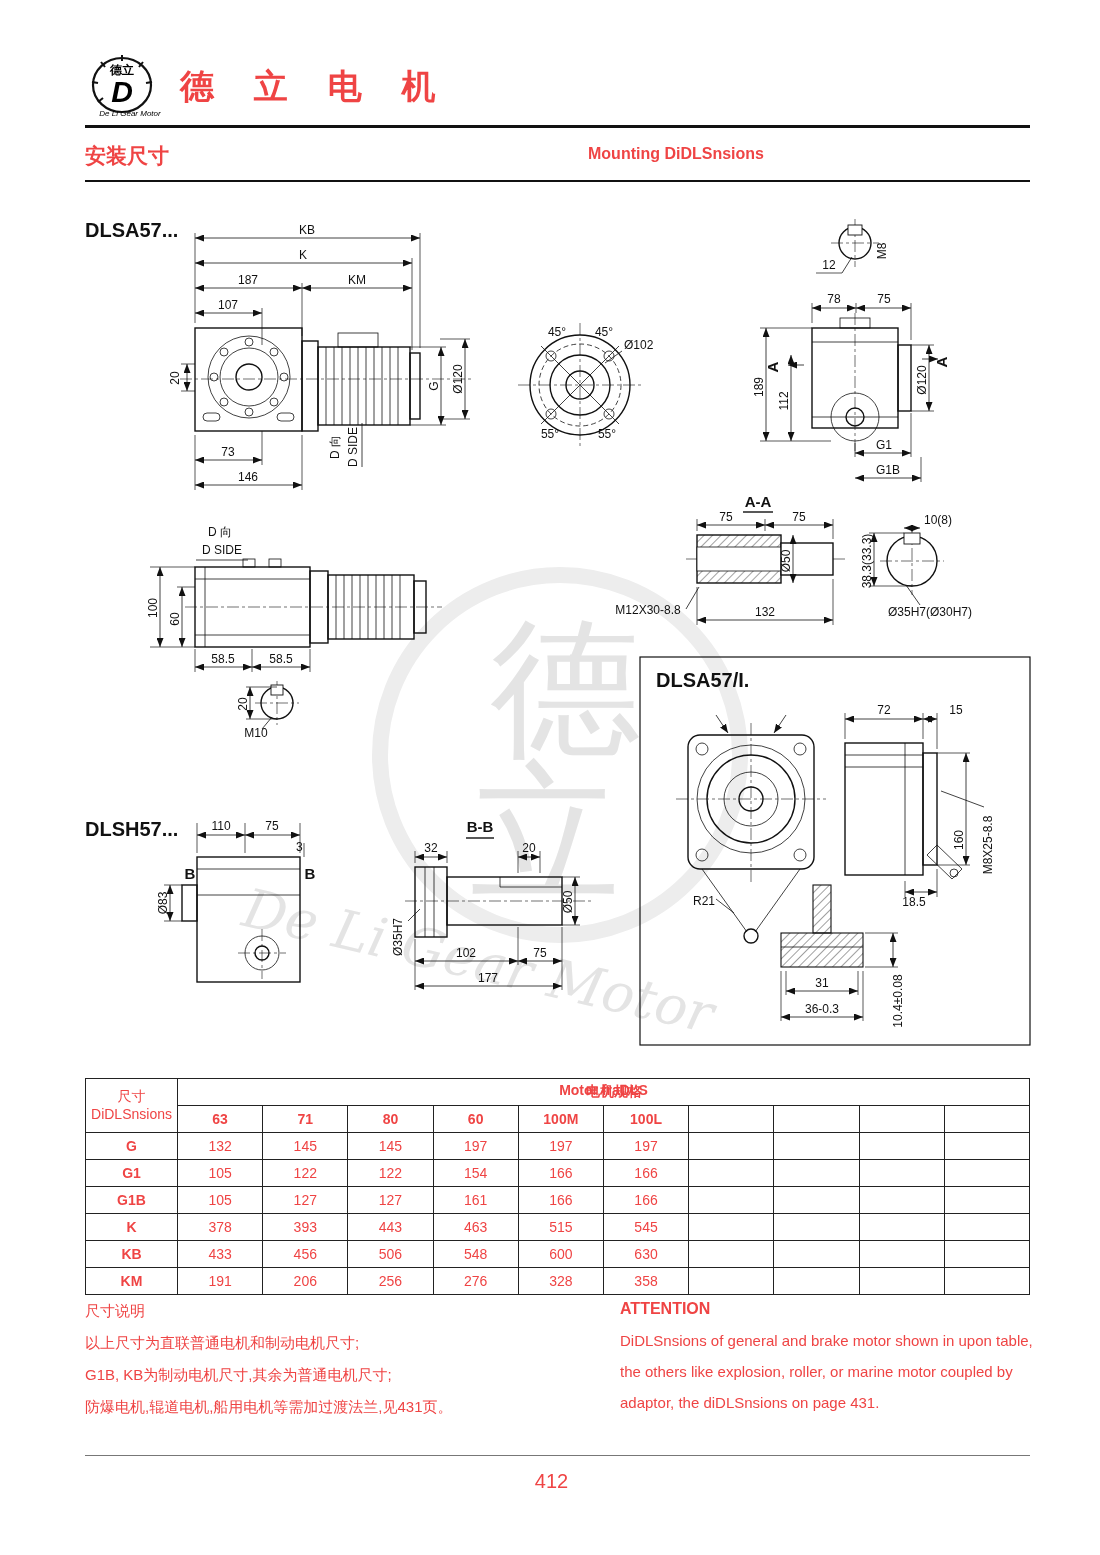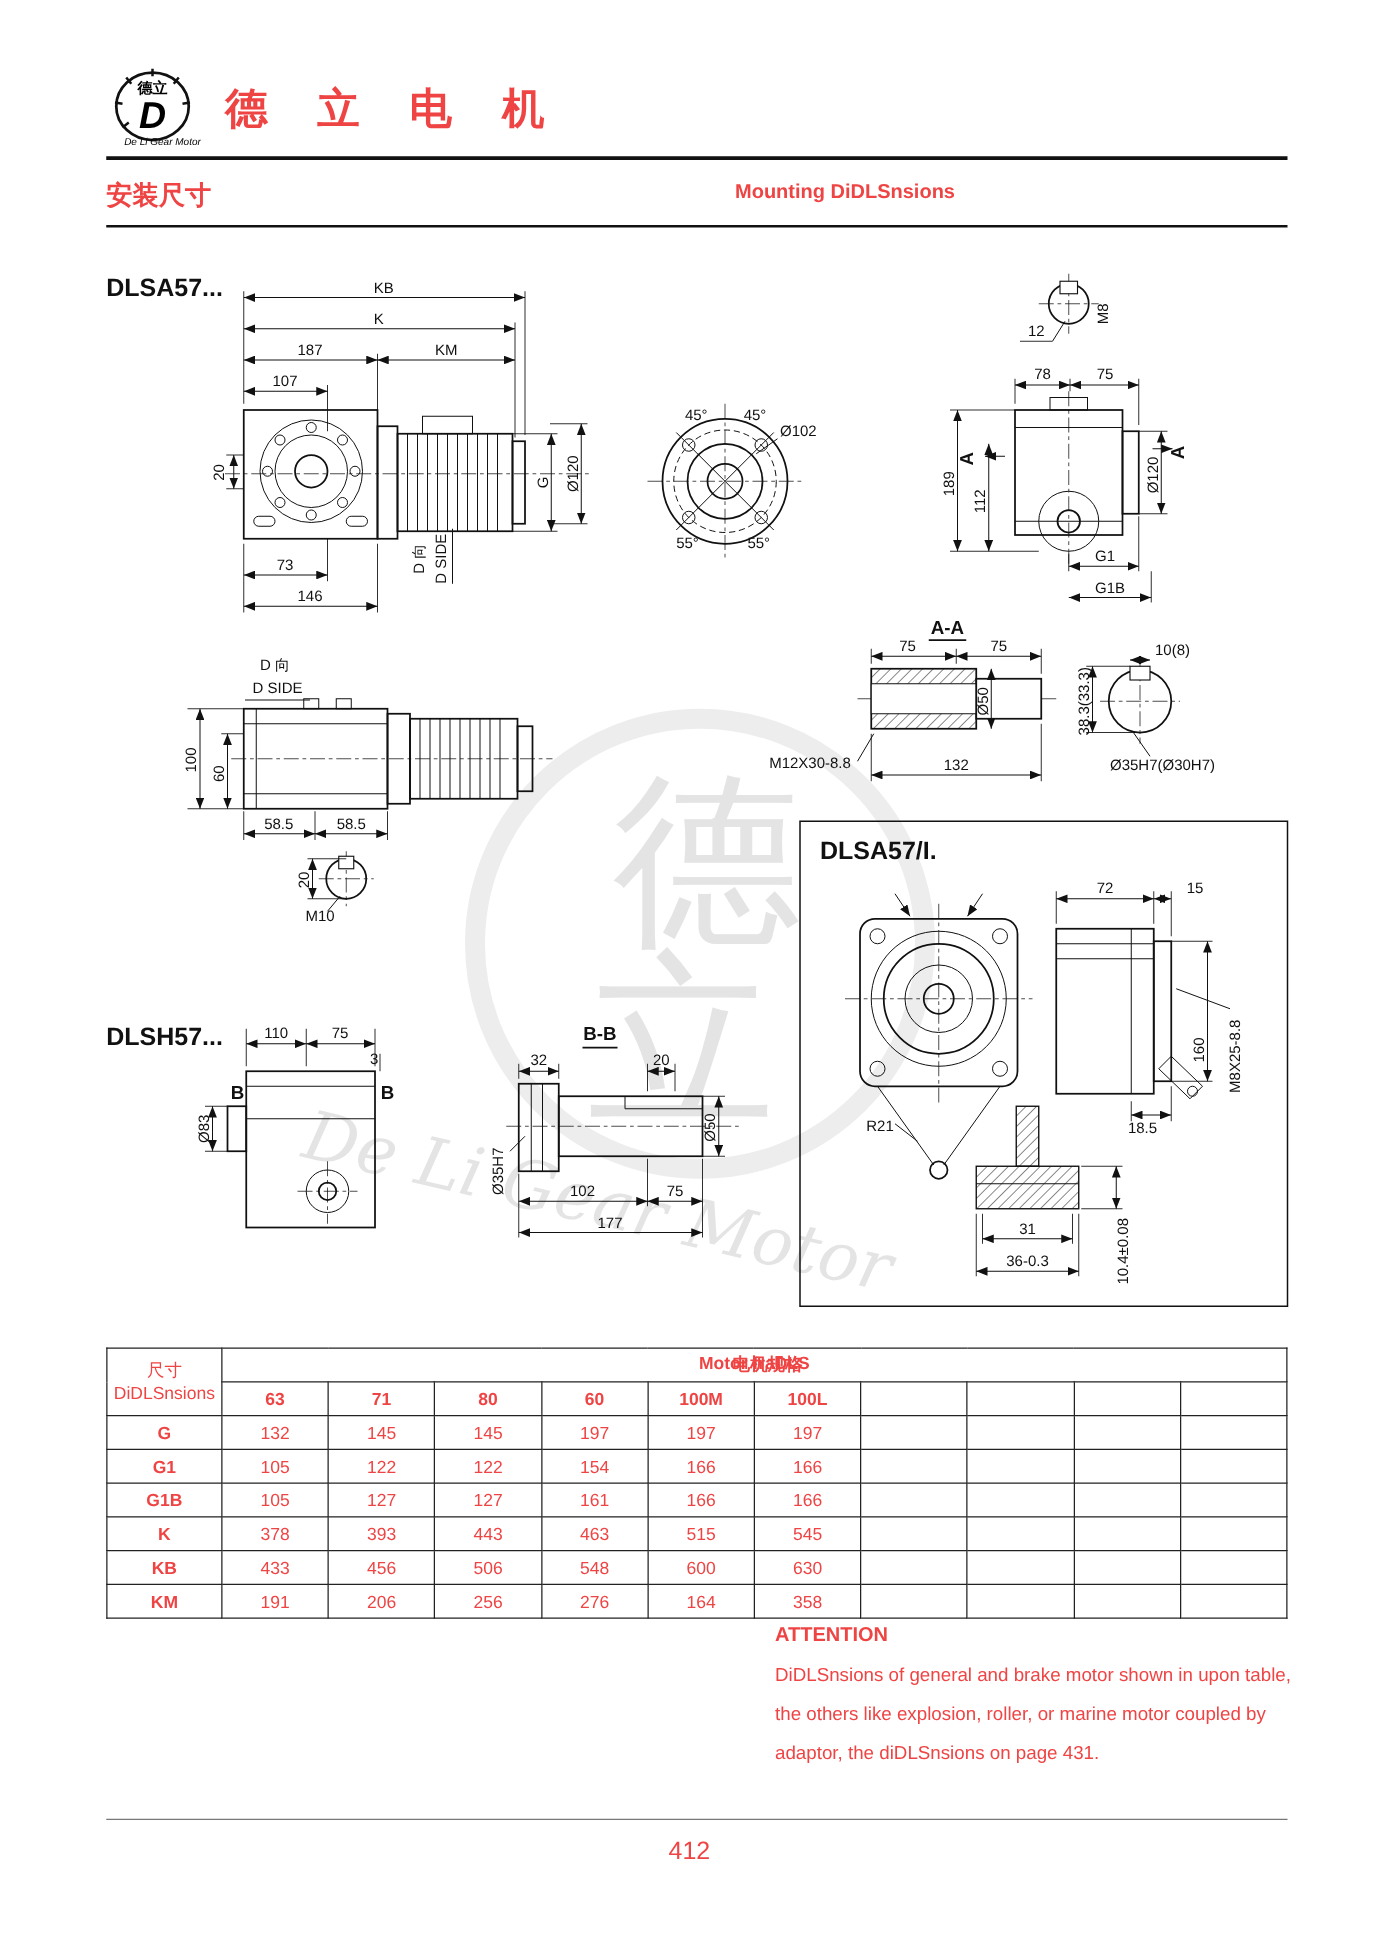--- a/index.html
+++ b/index.html
@@ -551,30 +551,36 @@
           <td></td>
       <td></td>
           <td></td>
     </tr>
     <tr>
       <th class="rowlab">KM</th>
       <td>191</td>
       <td>206</td>
       <td>256</td>
       <td>276</td>
-      <td>164</td>
+      <td>328</td>
       <td>358</td>
       <td></td>
           <td></td>
       <td></td>
           <td></td>
     </tr>
   </tbody>
     </table>
 
+  <div class="notes-zh">
+    <div>尺寸说明</div>
+    <div>以上尺寸为直联普通电机和制动电机尺寸;</div>
+    <div>G1B, KB为制动电机尺寸,其余为普通电机尺寸;</div>
+    <div>防爆电机,辊道电机,船用电机等需加过渡法兰,见431页。</div>
+  </div>
   <div class="notes-en">
     <div class="attn">ATTENTION</div>
     <div>DiDLSnsions of general and brake motor shown in upon table,</div>
     <div>the others like explosion, roller, or marine motor coupled by</div>
     <div>adaptor, the diDLSnsions on page 431.</div>
   </div>
 
   <div class="rule" style="left:85px;top:1455px;width:945px;height:1px;background:#777"></div>
   <div class="pageno">412</div>
 </div>

